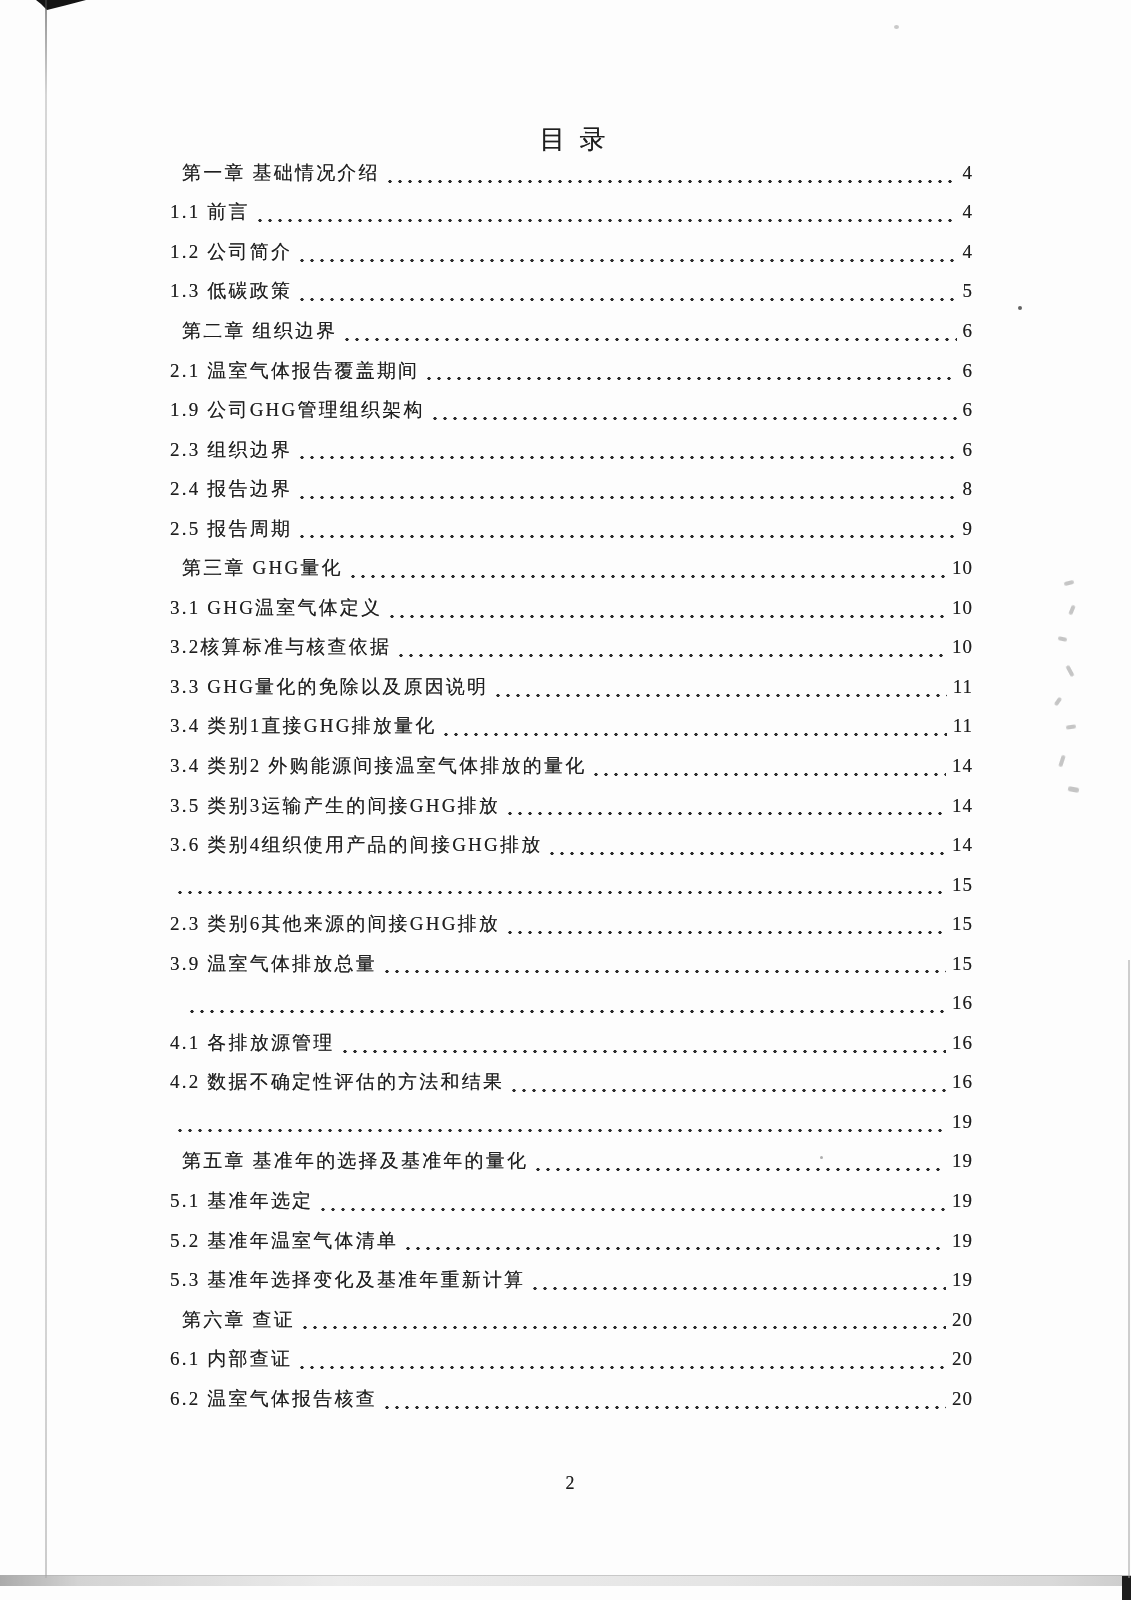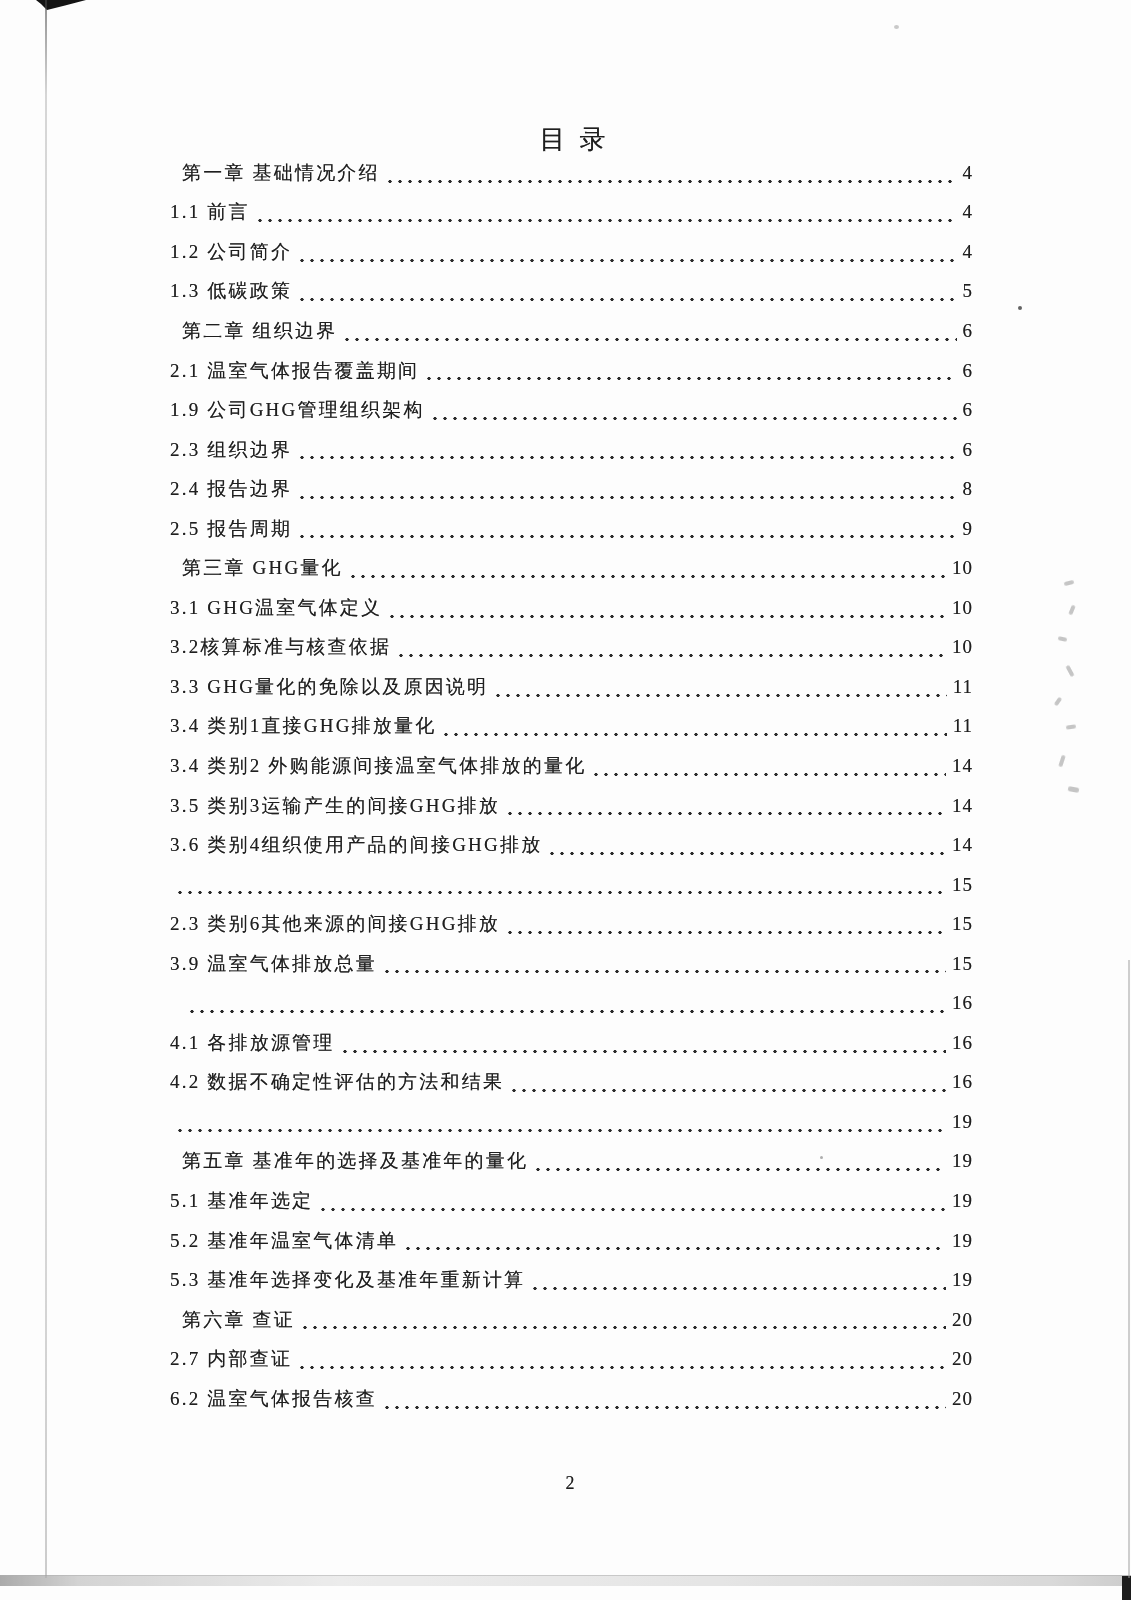--- a/index.html
+++ b/index.html
@@ -290,21 +290,21 @@
     <span class="page">19</span>
   </div>
 
   <div class="row chapter">
     <span class="label">第六章 查证</span>
     <span class="dots"></span>
     <span class="page">20</span>
   </div>
 
   <div class="row">
-    <span class="label">2.7 内部查证</span>
+    <span class="label">6.1 内部查证</span>
     <span class="dots"></span>
     <span class="page">20</span>
   </div>
 
   <div class="row">
     <span class="label">6.2 温室气体报告核查</span>
     <span class="dots"></span>
     <span class="page">20</span>
   </div>
 </div>

